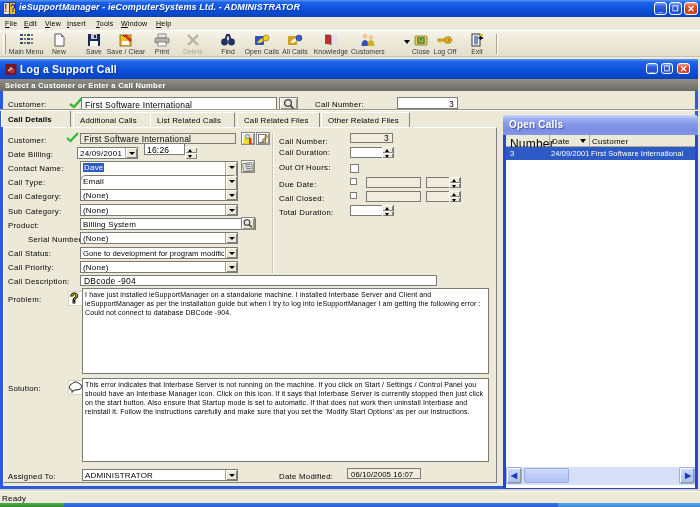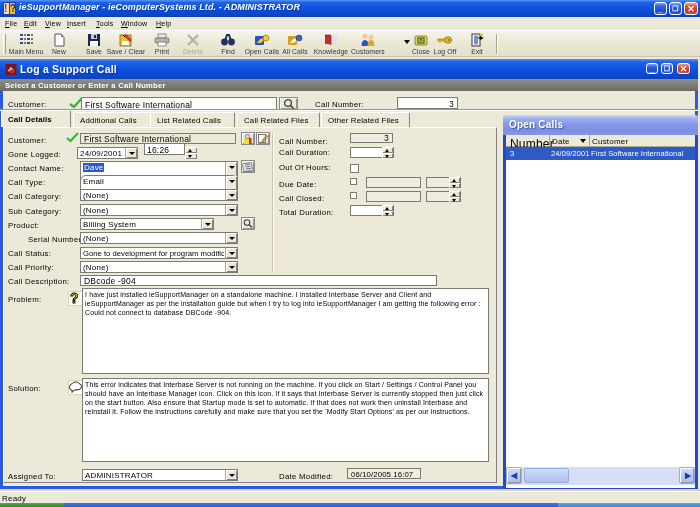--- a/index.html
+++ b/index.html
@@ -210,21 +210,21 @@
         <span class="abs" style="left:6px;top:3px;">Call Related Files</span>
       </div>
     <div class="tab2 abs" style="left:318px;top:2px;width:89px;height:15px;">
         <span class="abs" style="left:6px;top:3px;">Other Related Files</span>
       </div>
   </div>
 
   <div id="form" class="abs" style="left:0;top:-2px;width:692px;height:429px;">
 
     <div class="lbl" style="left:5px;top:79px;">Customer:</div>
-    <div class="lbl" style="left:5px;top:93px;">Gone Logged:</div>
+    <div class="lbl" style="left:5px;top:93px;">Date Billing:</div>
     <div class="lbl" style="left:5px;top:107px;">Contact Name:</div>
     <div class="lbl" style="left:5px;top:121px;">Call Type:</div>
     <div class="lbl" style="left:5px;top:135px;">Call Category:</div>
     <div class="lbl" style="left:5px;top:150px;">Sub Category:</div>
     <div class="lbl" style="left:5px;top:164px;">Product:</div>
     <div class="lbl" style="left:5px;top:178px;padding-left:20px;">Serial Number:</div>
     <div class="lbl" style="left:5px;top:192px;">Call Status:</div>
     <div class="lbl" style="left:5px;top:206px;">Call Priority:</div>
     <div class="lbl" style="left:5px;top:220px;">Call Description:</div>
     <div class="lbl" style="left:5px;top:238px;">Problem:</div>
@@ -280,21 +280,21 @@
       </div>
     <div class="combo" style="left:77px;top:132px;width:158px;height:12px;">
         <span class="tx" style="top:0.5px;">(None)</span>
         <span class="cbtn"></span>
       </div>
     <div class="combo" style="left:77px;top:147px;width:158px;height:12px;">
         <span class="tx" style="top:0.5px;">(None)</span>
         <span class="cbtn"></span>
       </div>
 
-    <div class="combo" style="left:77px;top:161px;width:134px;height:12px;">
+    <div class="combo" style="left:77px;top:161px;width:176px;height:12px;">
         <span class="tx" style="top:0.5px;">Billing System</span>
         <span class="cbtn"></span>
       </div>
     <div class="ibtn" style="left:238px;top:160px;width:14px;height:13px;">
         <svg width="12" height="11" viewBox="0 0 12 11" style="display:block">
           <circle cx="5" cy="4.5" r="2.8" fill="none" stroke="#404040" stroke-width="1.1"></circle>
           <line x1="7" y1="6.5" x2="10" y2="9.5" stroke="#404040" stroke-width="1.4"></line>
         </svg>
       </div>
 

